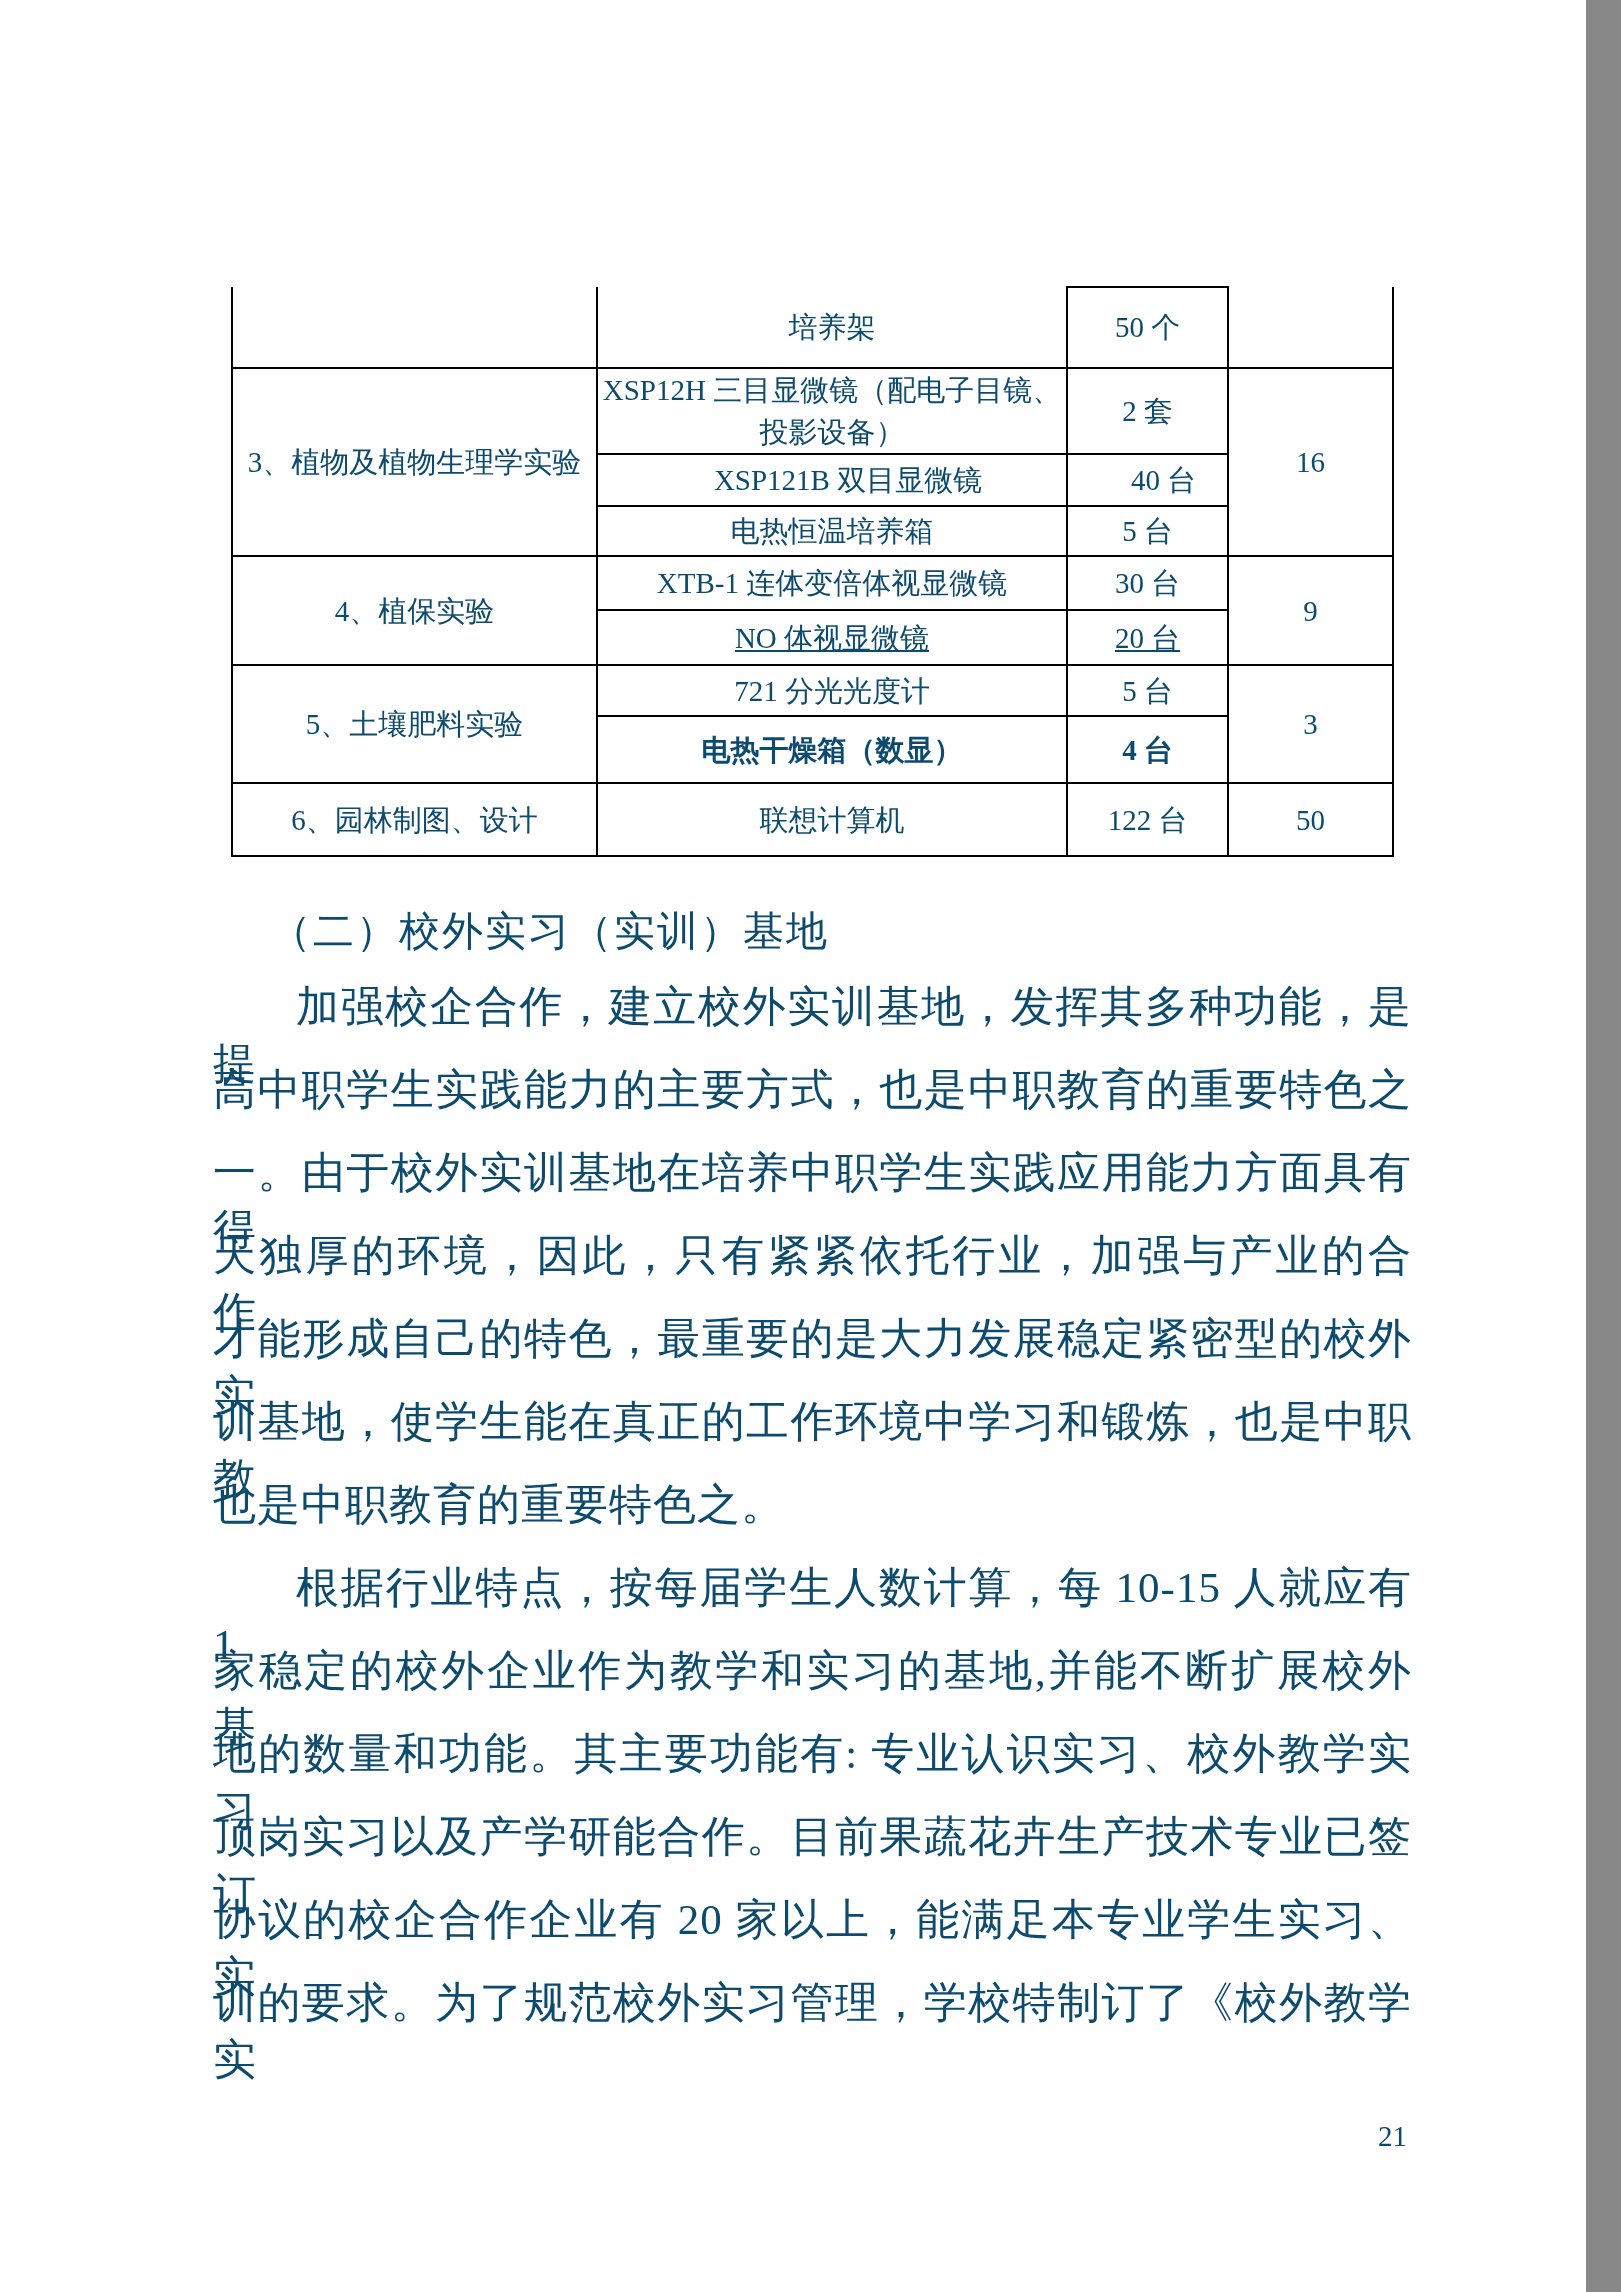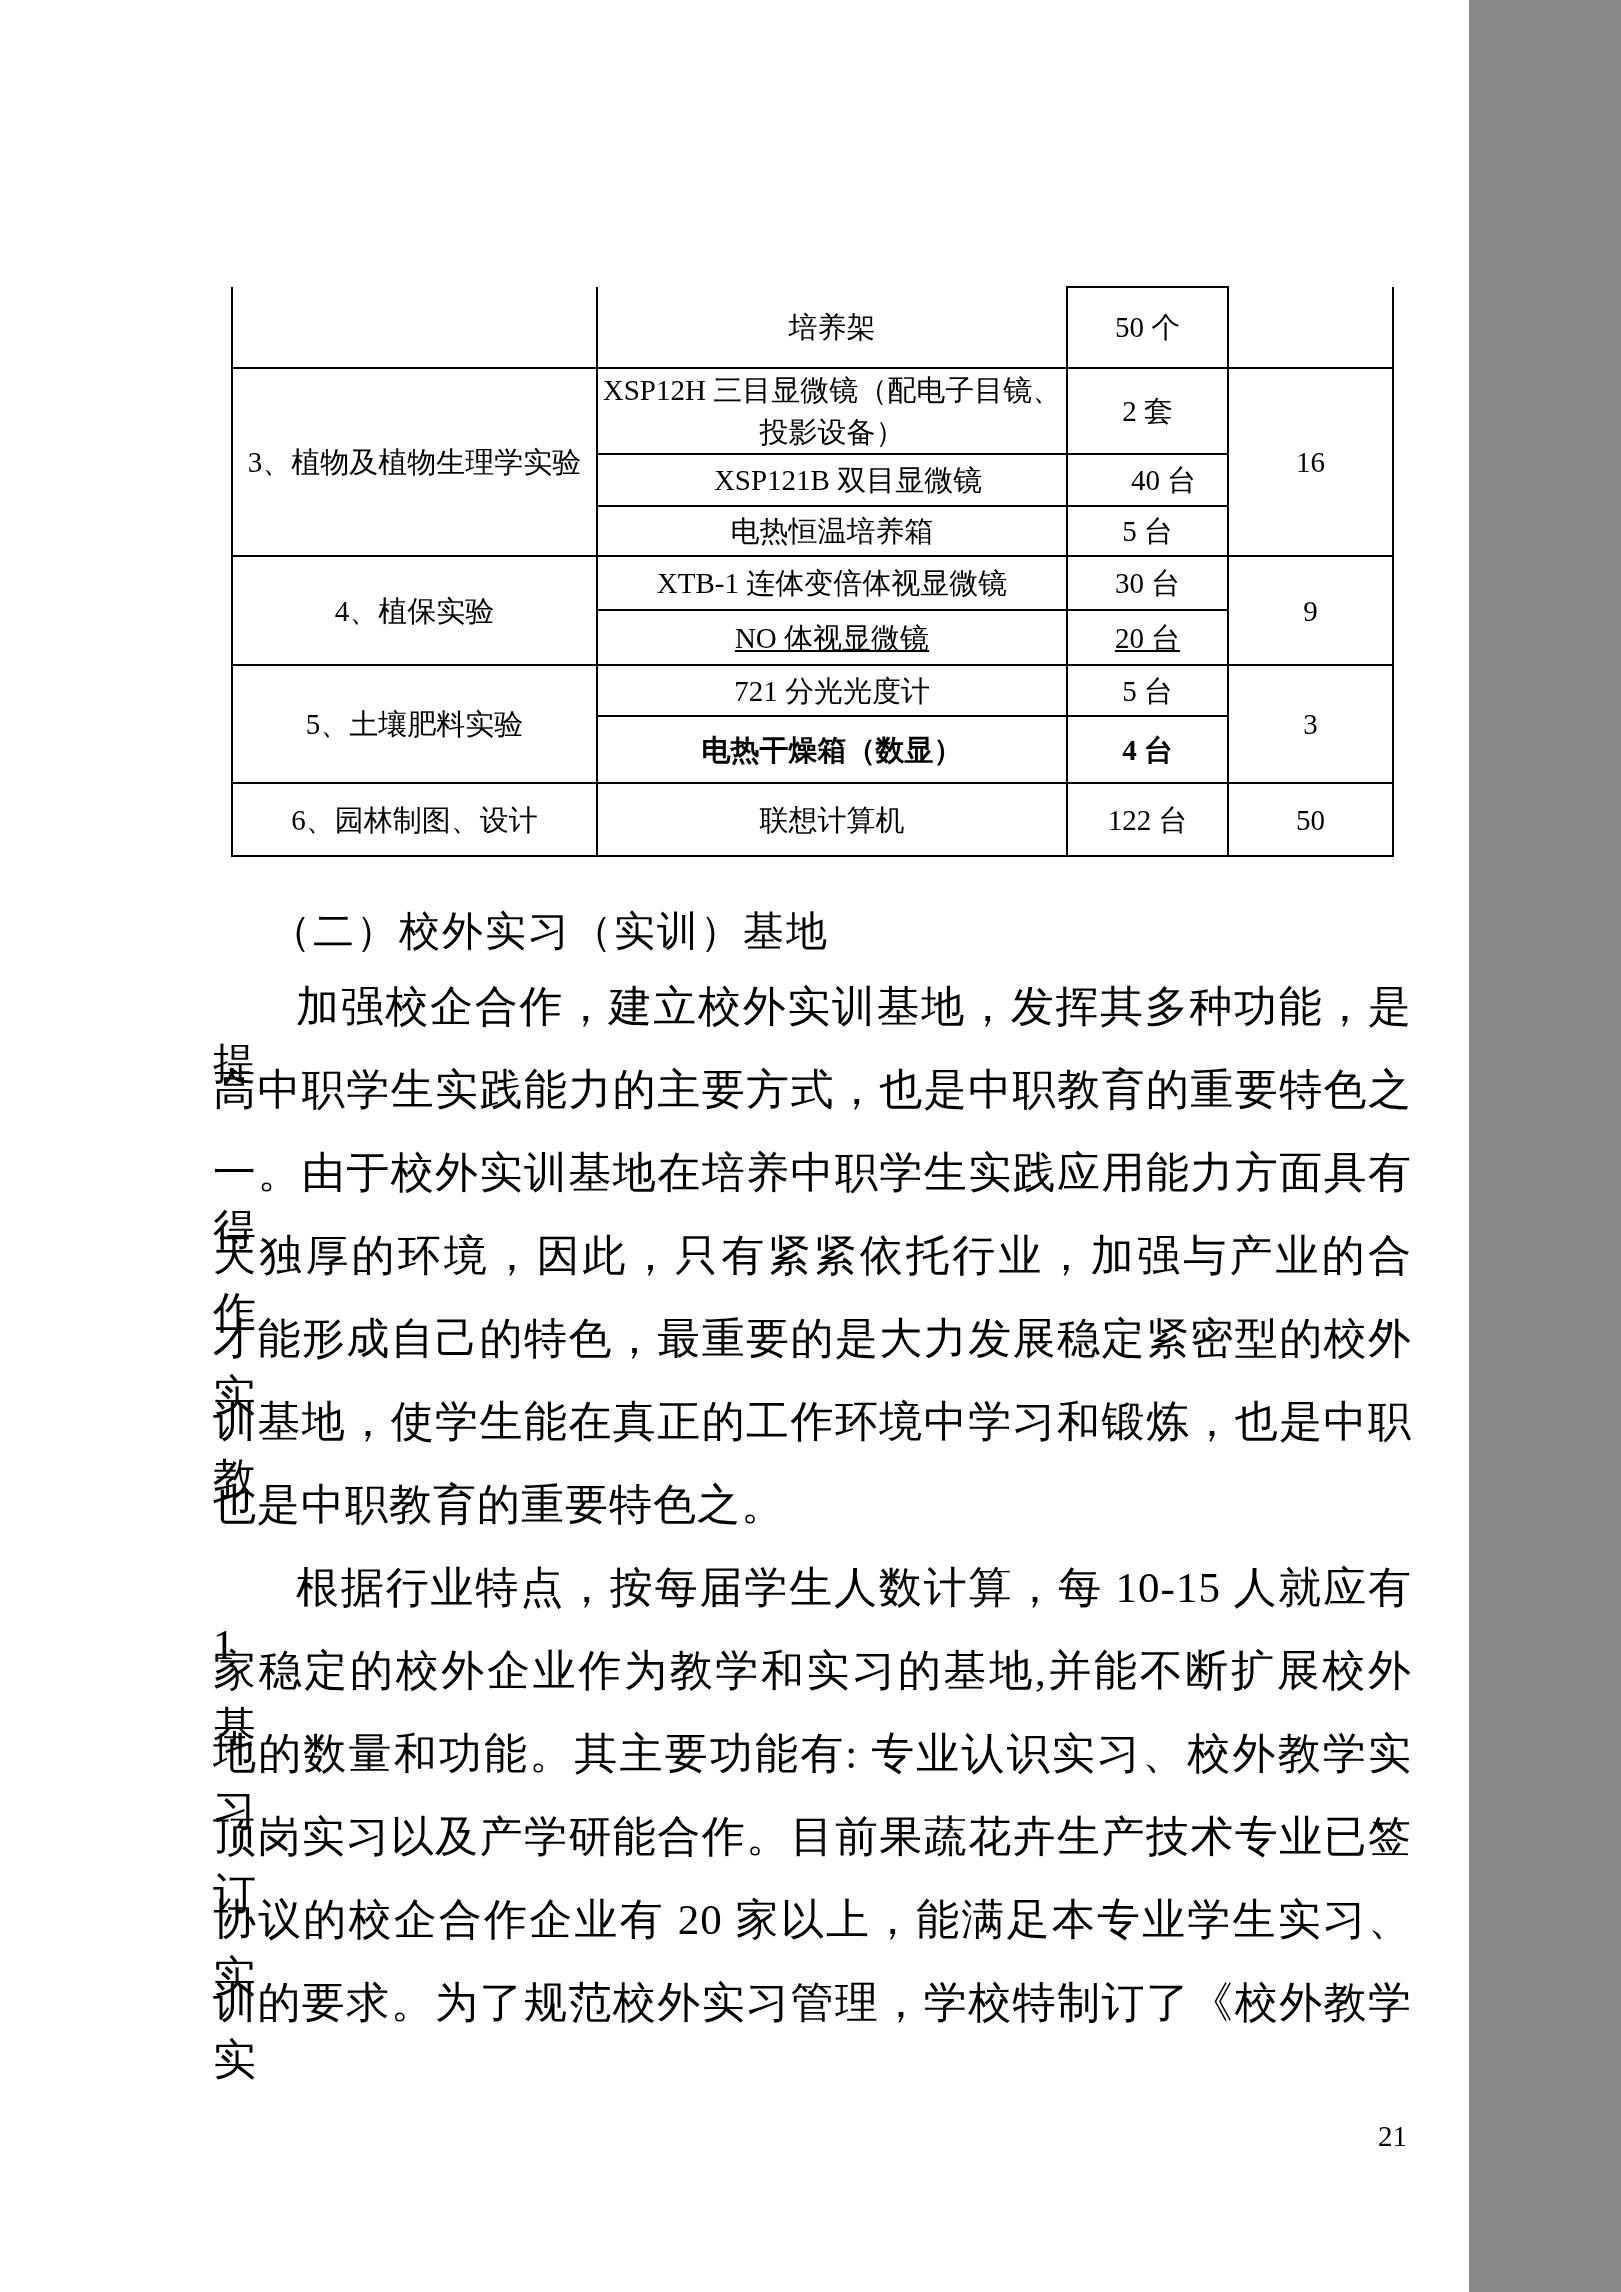--- a/index.html
+++ b/index.html
@@ -1,20 +1,20 @@
 <!DOCTYPE html>
 <html><head>
 <meta charset="utf-8">
 <style>
   html,body{margin:0;padding:0;background:#888;}
   .page{
     position:relative;
-    width:1469px;height:2293px;
+    width:1586px;height:2293px;
     background:#ffffff;
-    color:#000000;
+    color:#0c4a6e;
     font-family:"Liberation Serif", serif;
     overflow:hidden;
   }
 
   
   .tbl-wrap{position:absolute;left:231px;top:286px;width:1160px;}
   table.equip{
     width:100%;
     border-collapse:collapse;
     table-layout:fixed;

